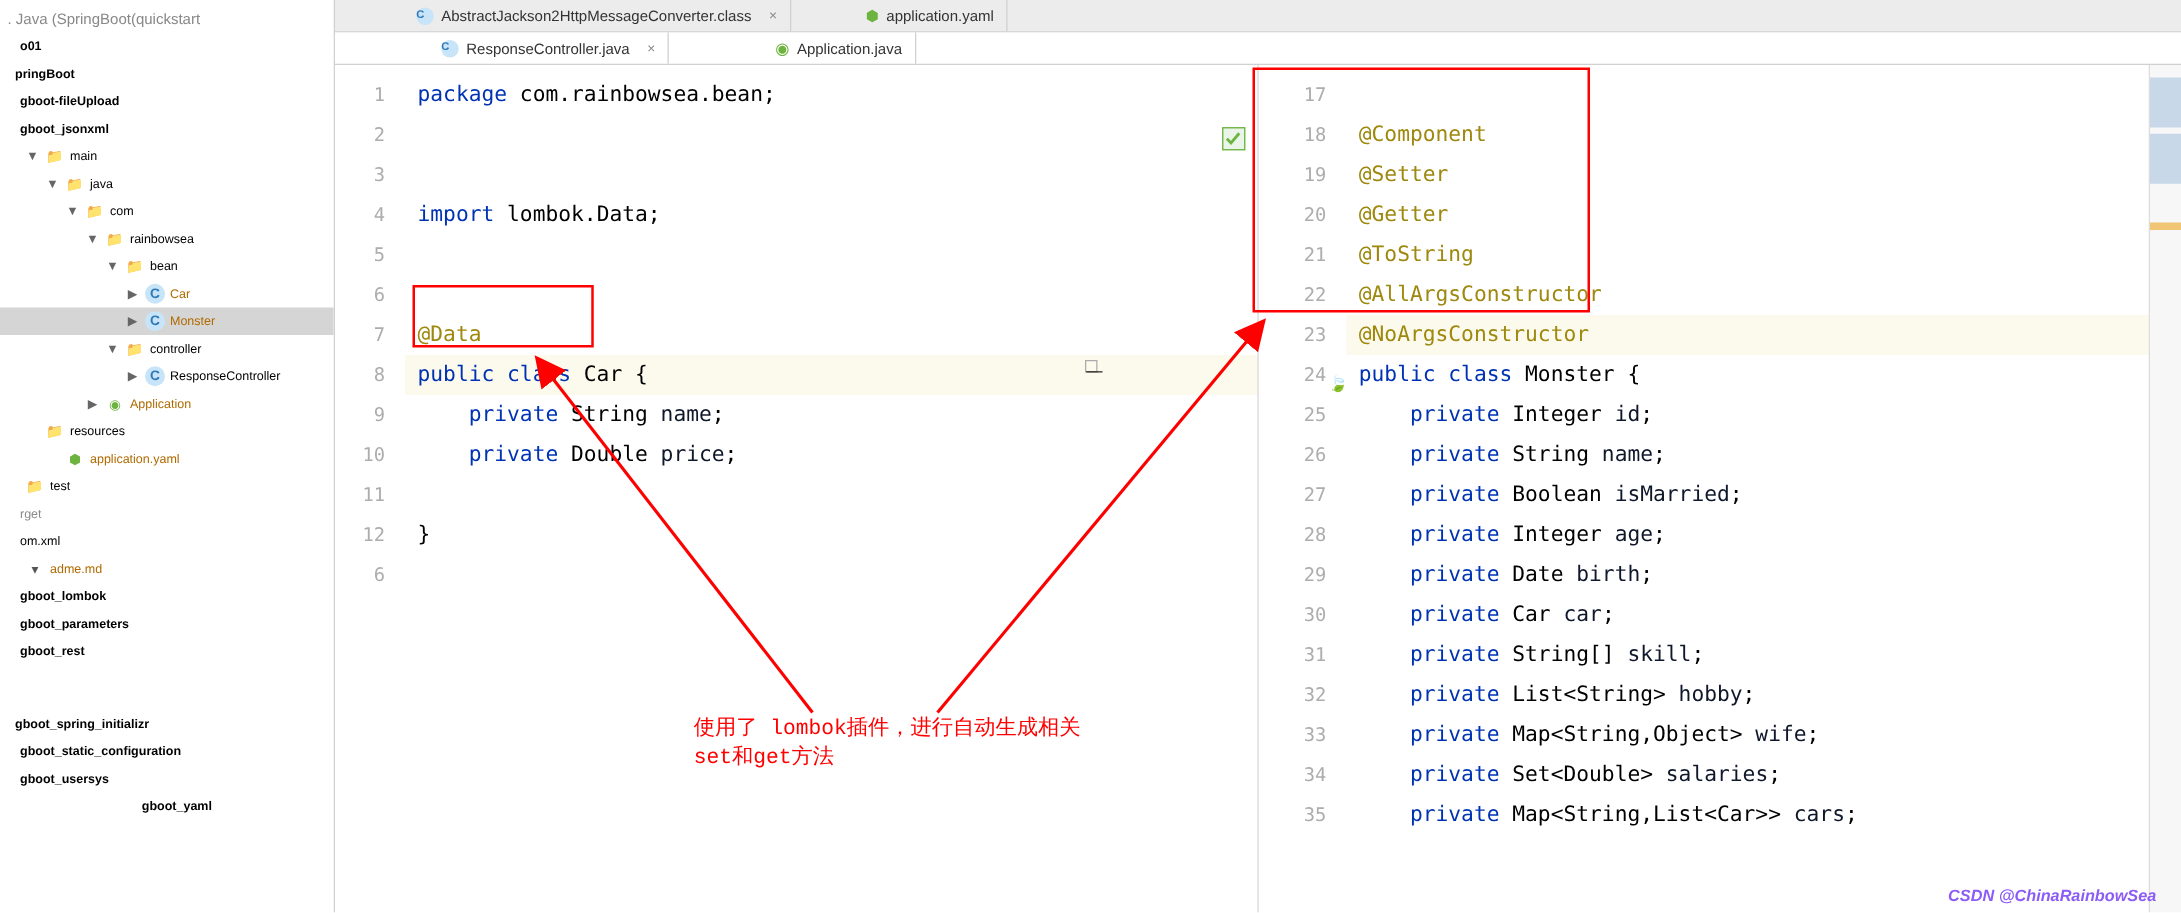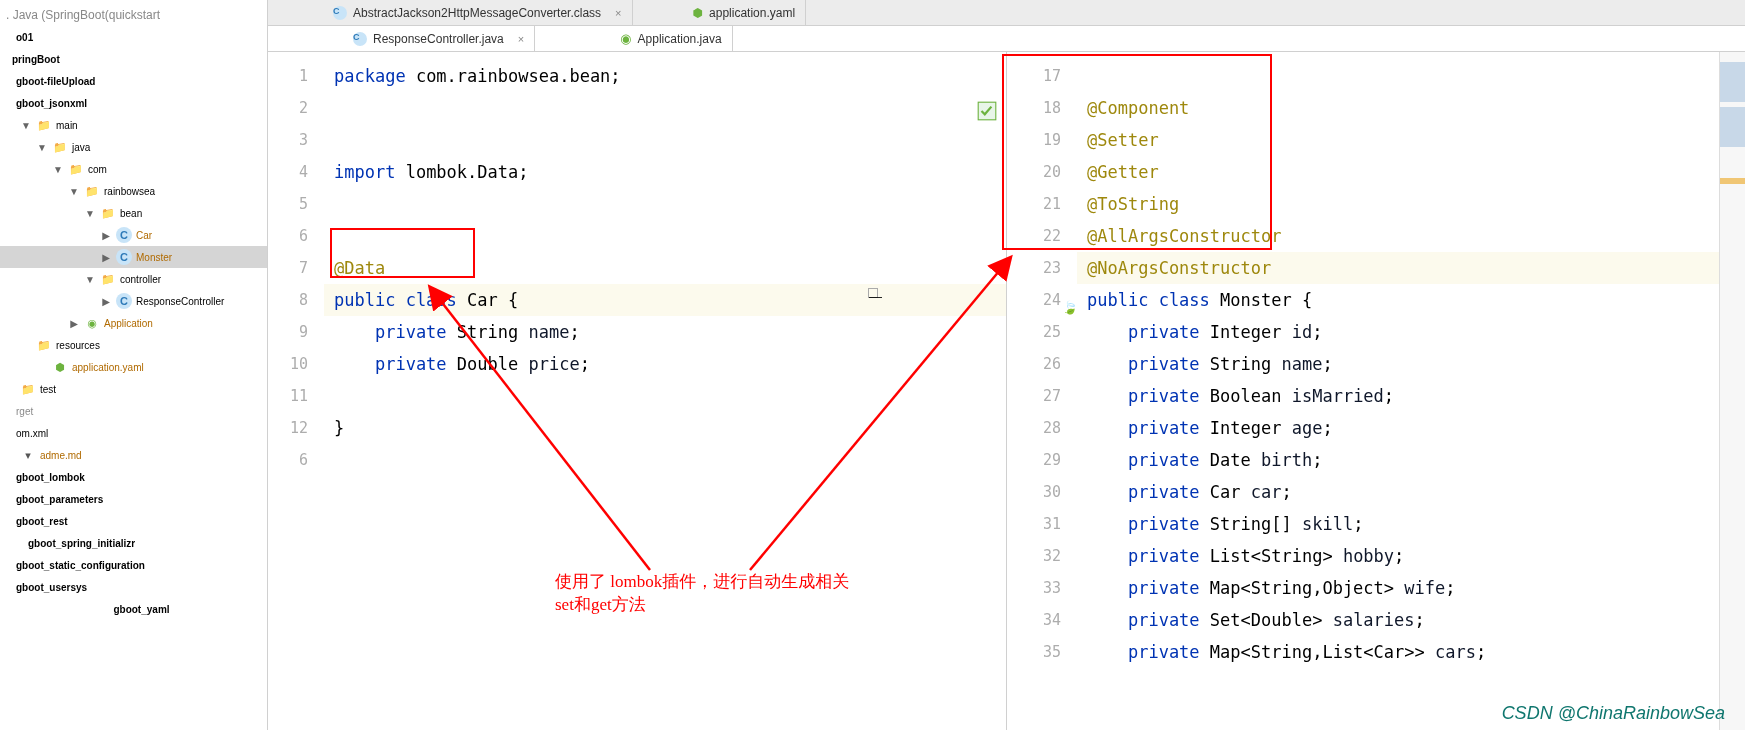--- a/index.html
+++ b/index.html
@@ -104,39 +104,39 @@
 .cls { color: #000; }
 .mem { color: #0f172a; }
 .typ { color: #000; }
 
 .red-box {
   position: absolute; border: 2px solid #ff0000;
   pointer-events: none;
 }
 .red-text {
   position: absolute; color: #ff0000; font-size: 17px;
-  font-family: Liberation Serif, serif;
+  font-family: Liberation Mono, monospace;
 }
 .arrow-svg { position: absolute; pointer-events: none; }
 .minimap {
   position: absolute; right: 0; top: 0; width: 26px; height: 100%;
   background: #f7f7f7; border-left: 1px solid #ddd;
 }
 .minimap .mark { position: absolute; width: 100%; height: 3px; background: #ccc; }
 .green-check {
   position: absolute; right: 8px; top: 48px;
   width: 22px; height: 22px;
 }
 .ispec-icon {
   position: absolute; left: 860px; top: 290px;
   width: 10px; height: 10px; border: 1px solid #aaa;
 }
 .watermark {
   position: absolute; bottom: 6px; right: 20px;
-  color: #0f766e; font-size: 18px; font-style: italic;
+  color: #8b5cf6; font-size: 13px; font-style: italic; font-weight: bold;
 }
 .line-highlight-full {
   position: absolute;
   background: #fcfaed;
   height: 32px;
   z-index: -1;
 }
 </style>
 </head>
 <body>
@@ -244,21 +244,21 @@
           <span class="tree-label bold">gboot_lombok</span>
         </div>
         <div class="tree-item" style="padding-left: 4px;">
           <span class="arrow"></span>
           <span class="tree-label bold">gboot_parameters</span>
         </div>
         <div class="tree-item" style="padding-left: 4px;">
           <span class="arrow"></span>
           <span class="tree-label bold">gboot_rest</span>
         </div>
-        <div class="tree-item" style="padding-left: 16px;">
+        <div class="tree-item" style="padding-left: 0; margin-top: 36px;">
           <span class="arrow"></span>
           <span class="tree-label bold">gboot_spring_initializr</span>
         </div>
         <div class="tree-item" style="padding-left: 4px; align-items: center;">
           <span class="arrow"></span>
           <span class="tree-label bold">gboot_static_configuration</span>
         </div>
         <div class="tree-item" style="padding-left: 4px;">
           <span class="arrow"></span>
           <span class="tree-label bold">gboot_usersys</span>

